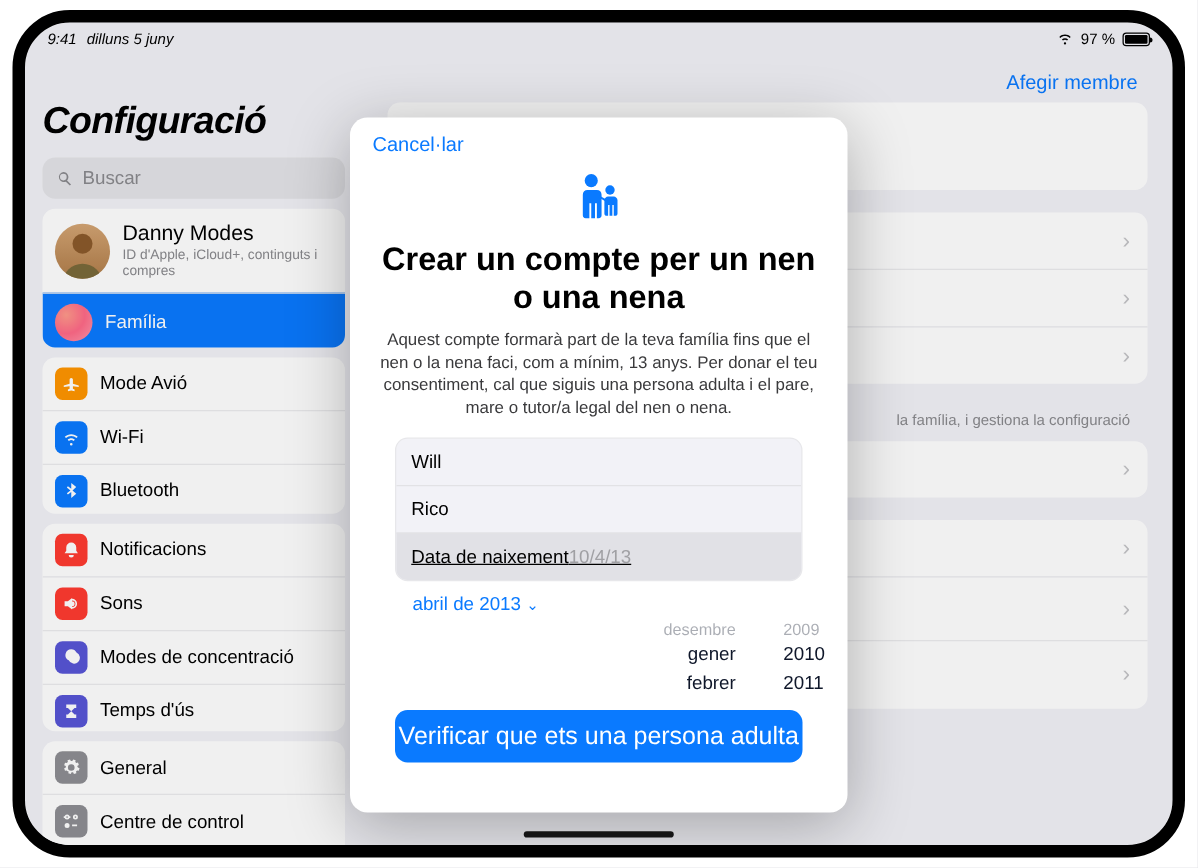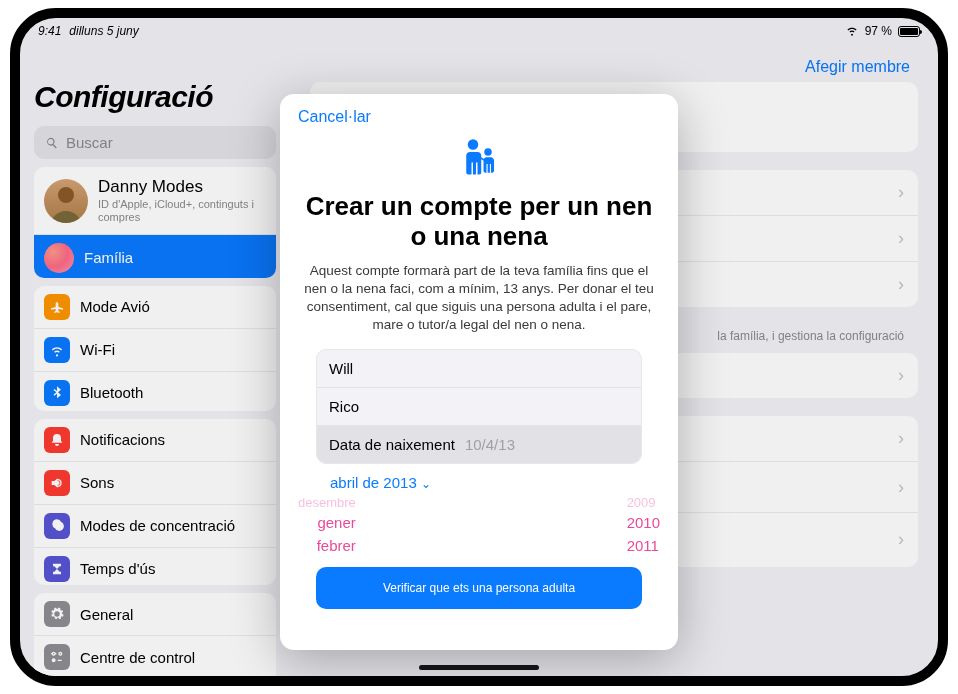--- a/index.html
+++ b/index.html
@@ -67,28 +67,28 @@
     display:flex; flex-direction:column; padding: 14px 18px 18px;
   }
   .sheet-cancel { color:#0a7aff; font-size: 16px; align-self:flex-start; margin-bottom: 6px; }
   .sheet-icon { align-self:center; margin: 2px 0 6px; }
   .sheet-icon svg { width: 48px; height: 48px; }
   .sheet-title { font-size: 26px; font-weight: 700; text-align:center; line-height:1.15; padding: 0 6px; }
   .sheet-desc { font-size: 13.5px; color:#3a3a3c; text-align:center; margin: 10px 4px 14px; line-height:1.35;}
   .sheet-form { background:#f2f2f7; border:1px solid #e7e7ea; border-radius:10px; overflow:hidden; margin: 0 18px;}
   .form-row { padding: 10px 12px; font-size:15px; border-top:1px solid #e2e2e5;}
   .form-row:first-child{border-top:none;}
-  .birth-row { background:#e1e1e6; display:flex; gap:10px;}
+  .birth-row { background:#e1e1e6; display:flex; text-decoration:underline;}
   .birth-row .placeholder { color:#a0a0a4;}
   .month-picker-label { color:#0a7aff; font-size:15px; text-align:left; padding: 10px 32px 2px; }
   .month-picker-label .chv { font-size:12px;}
-  .wheel { display:flex; justify-content:space-between; gap: 38px; font-size:15px; color:#ec4899; line-height:1.5;}
+  .wheel { display:flex; justify-content:flex-end; gap: 38px; font-size:15px; color:#0f172a; line-height:1.5;}
   .wheel .col { display:flex; flex-direction:column; align-items:flex-end;}
   .wheel .col.right { align-items:flex-start;}
-  .verify-btn { margin: 10px 18px 0; background:#0a7aff; color:#fff; border:none; border-radius: 10px; height: 42px; font-size:12px;}
+  .verify-btn { margin: 10px 18px 0; background:#0a7aff; color:#fff; border:none; border-radius: 10px; height: 42px; font-size:20px;}
 
   
   .home-indicator { position:absolute; bottom: 6px; left:50%; transform:translateX(-50%); width: 120px; height:5px; background:#000; border-radius: 3px; opacity:0.9;}
 
   .truncate { white-space:nowrap; overflow:hidden; text-overflow:ellipsis;}
 </style>
 </head>
 <body>
 
 <div class="device">

